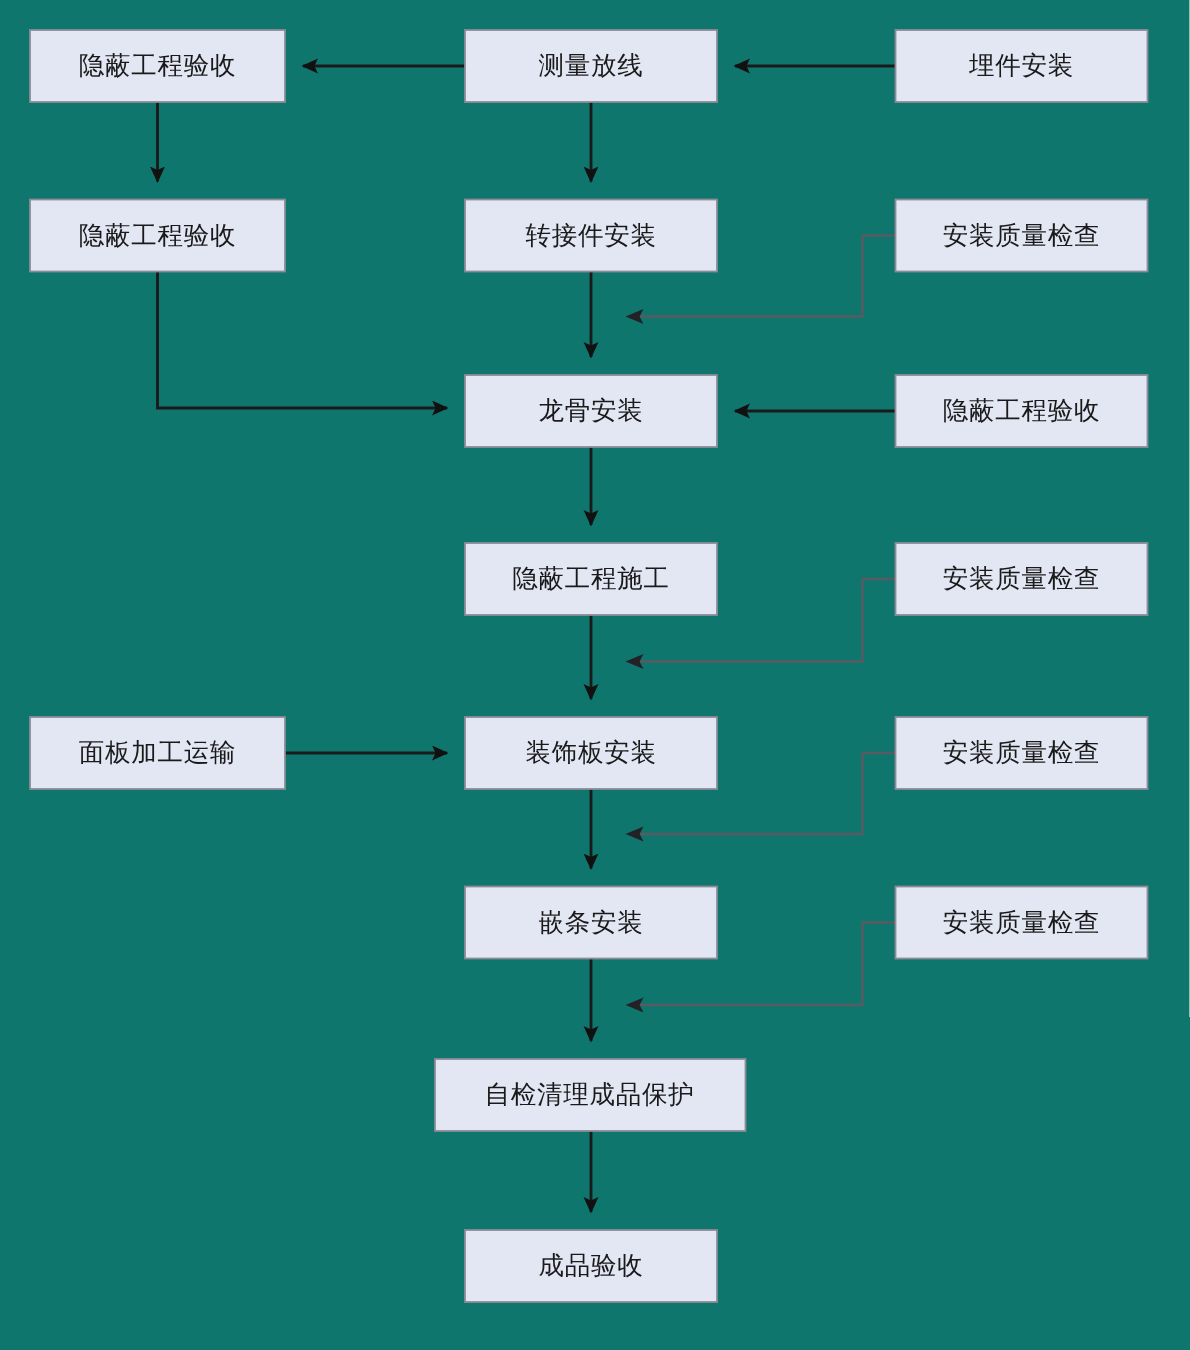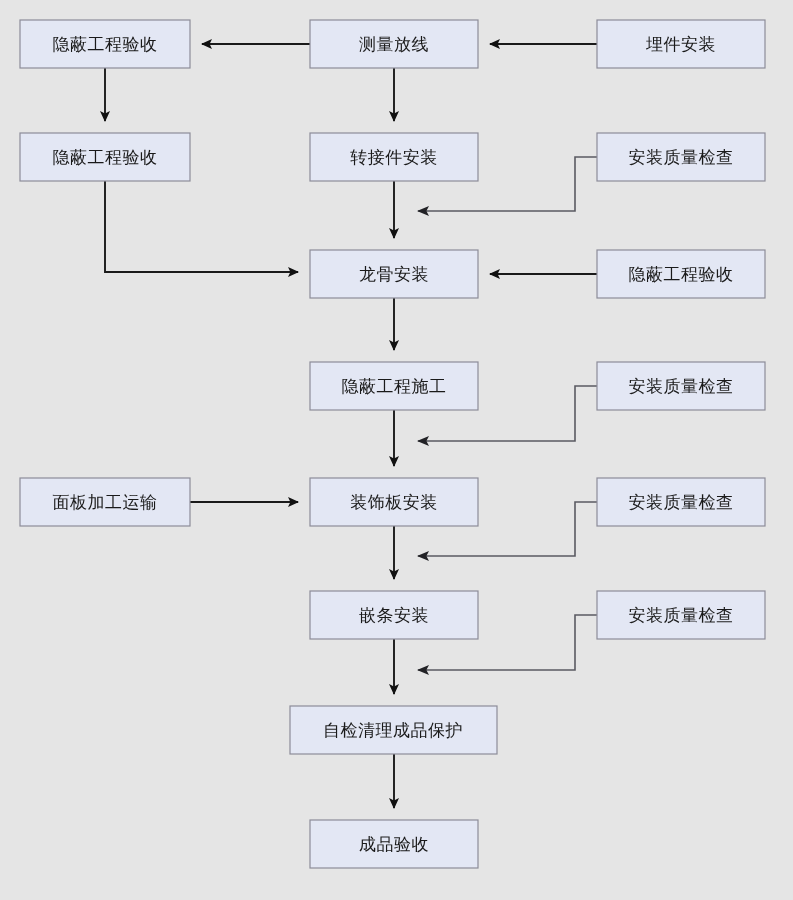--- a/index.html
+++ b/index.html
@@ -11,21 +11,21 @@
   body {
     width: 793px;
     height: 900px;
     font-family: "DejaVu Sans", "Liberation Sans", sans-serif;
     overflow: hidden;
   }
   #flow-root {
     position: relative;
     width: 793px;
     height: 900px;
-    background: #e5e5e5;
+    background: #0f766e;
   }
   svg.flow-canvas {
     position: absolute;
     top: 0;
     left: 0;
     width: 793px;
     height: 900px;
   }
   .node-rect {
     fill: #e3e7f4;

